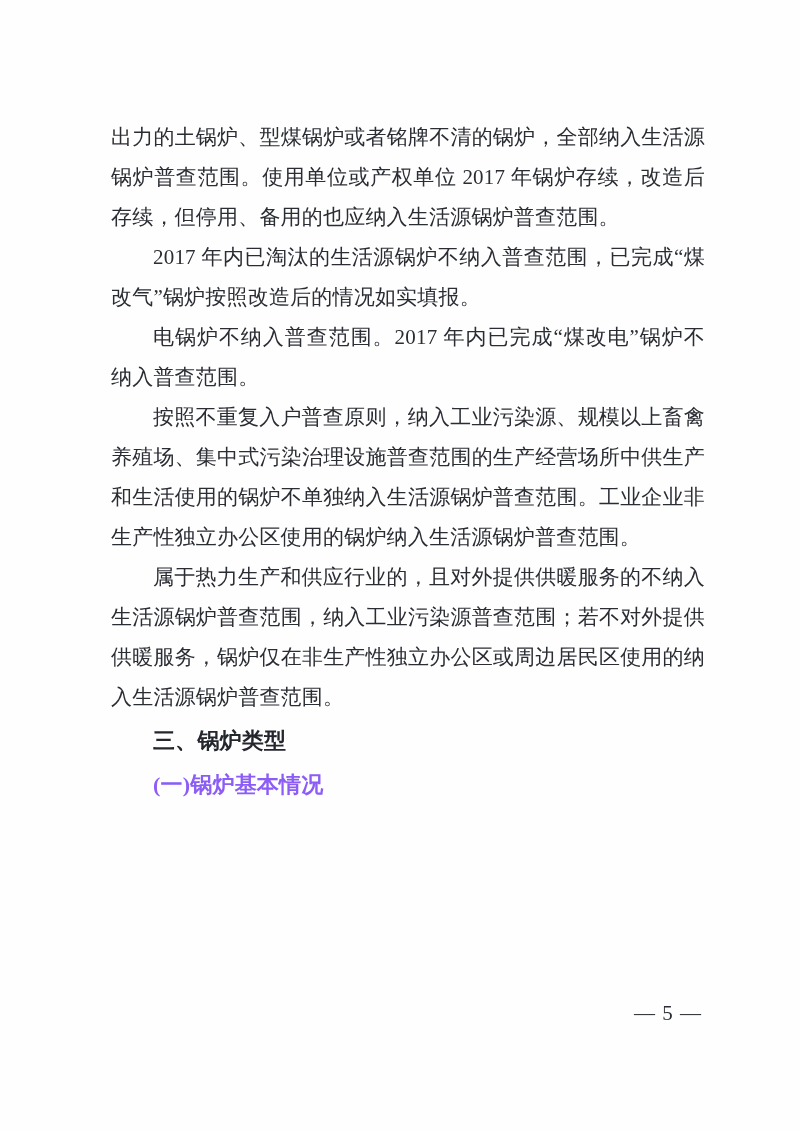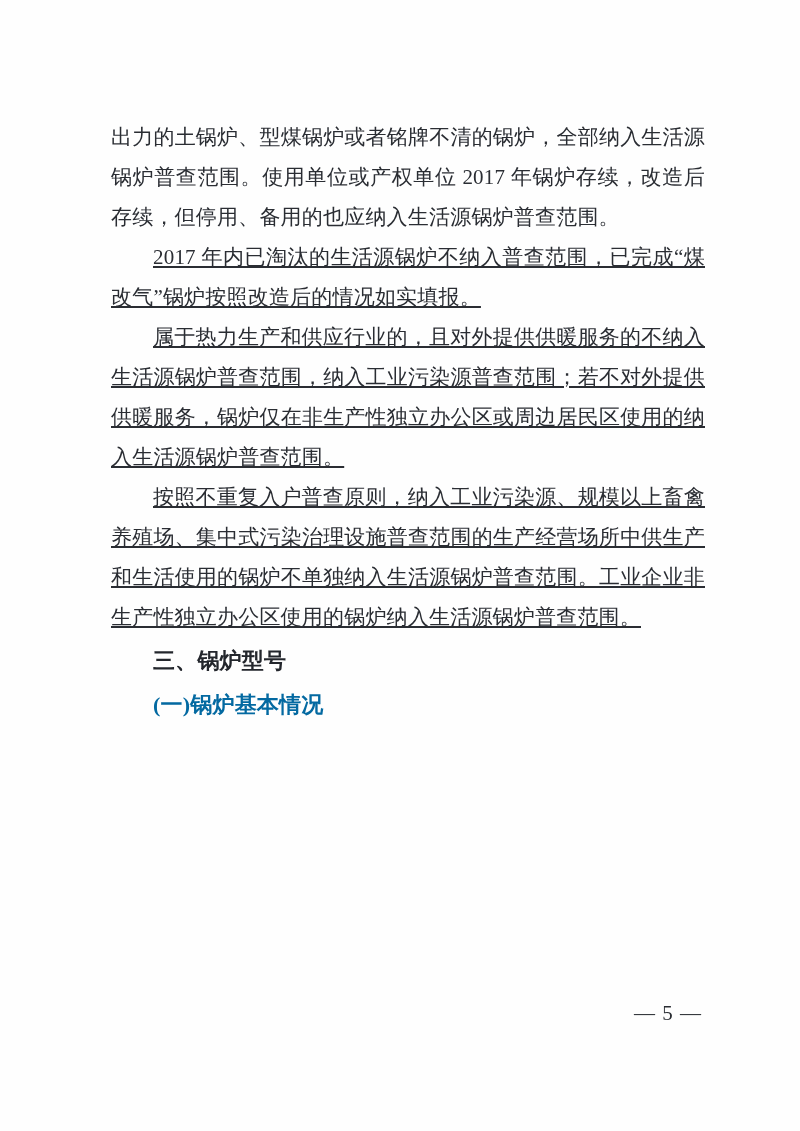--- a/index.html
+++ b/index.html
@@ -27,57 +27,57 @@
     text-align: justify;
     text-justify: inter-ideograph;
     margin-left: 20px;
   }
   .content p {
     margin: 0;
     padding: 0;
   }
   .para-indent {
     text-indent: 42px;
-    text-decoration: underline;
   }
   .para-noindent {
     text-indent: 0;
   }
   .heading-1 {
     font-family: "Liberation Sans", "DejaVu Sans", sans-serif;
     font-weight: 700;
     font-size: 22px;
     text-indent: 42px;
     margin-top: 4px !important;
     color: #23262c;
   }
   .heading-2 {
     font-weight: 700;
     font-size: 22px;
     text-indent: 42px;
     margin-top: 4px !important;
-    color: #0369a1;
+    color: #8b5cf6;
   }
   .page-number {
     position: absolute;
     top: 1001px;
     right: 98px;
     font-size: 21px;
     letter-spacing: 1px;
     color: #2a2d33;
     font-family: "Liberation Serif", "DejaVu Serif", serif;
   }
 </style>
 </head>
 <body>
 
 <div class="page">
   <div class="content">
     <p class="para-noindent">出力的土锅炉、型煤锅炉或者铭牌不清的锅炉，全部纳入生活源锅炉普查范围。使用单位或产权单位 2017 年锅炉存续，改造后存续，但停用、备用的也应纳入生活源锅炉普查范围。</p>
     <p class="para-indent">2017 年内已淘汰的生活源锅炉不纳入普查范围，已完成“煤改气”锅炉按照改造后的情况如实填报。</p>
+    <p class="para-indent">电锅炉不纳入普查范围。2017 年内已完成“煤改电”锅炉不纳入普查范围。</p>
+    <p class="para-indent">按照不重复入户普查原则，纳入工业污染源、规模以上畜禽养殖场、集中式污染治理设施普查范围的生产经营场所中供生产和生活使用的锅炉不单独纳入生活源锅炉普查范围。工业企业非生产性独立办公区使用的锅炉纳入生活源锅炉普查范围。</p>
     <p class="para-indent">属于热力生产和供应行业的，且对外提供供暖服务的不纳入生活源锅炉普查范围，纳入工业污染源普查范围；若不对外提供供暖服务，锅炉仅在非生产性独立办公区或周边居民区使用的纳入生活源锅炉普查范围。</p>
-    <p class="para-indent">按照不重复入户普查原则，纳入工业污染源、规模以上畜禽养殖场、集中式污染治理设施普查范围的生产经营场所中供生产和生活使用的锅炉不单独纳入生活源锅炉普查范围。工业企业非生产性独立办公区使用的锅炉纳入生活源锅炉普查范围。</p>
-    <p class="heading-1">三、锅炉型号</p>
+    <p class="heading-1">三、锅炉类型</p>
     <p class="heading-2">(一)锅炉基本情况</p>
   </div>
 
   <div class="page-number">— 5 —</div>
 </div>
 
 </body></html>

